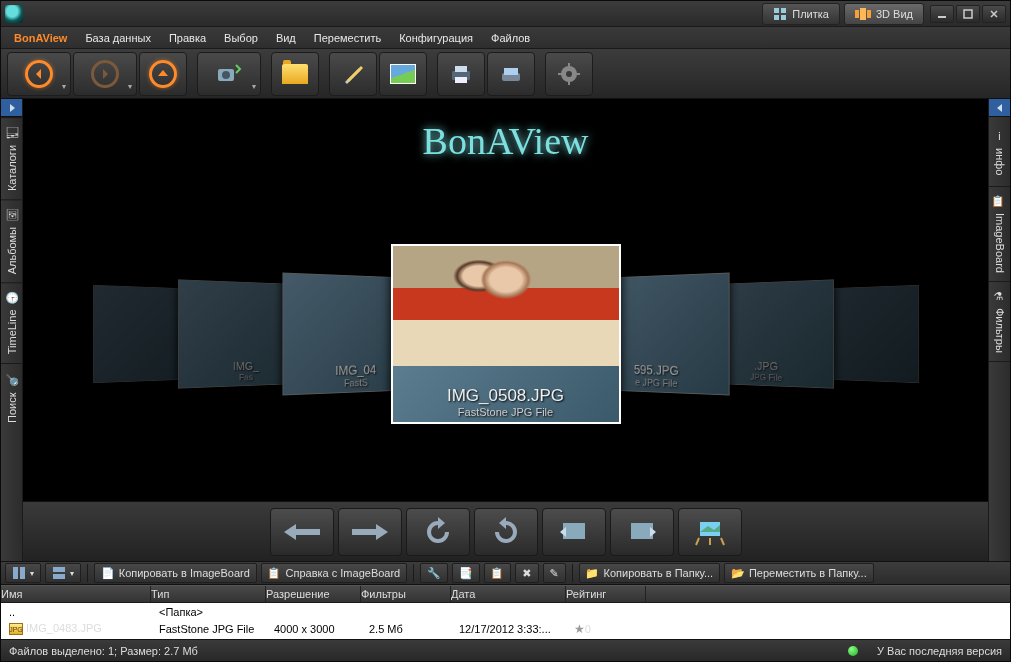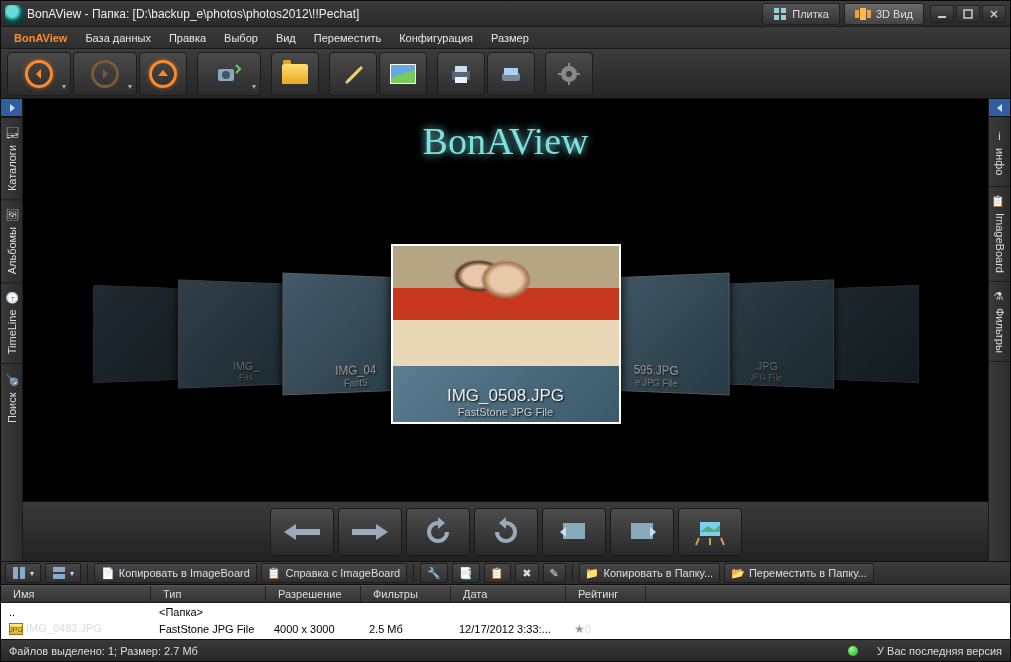--- a/index.html
+++ b/index.html
@@ -57,40 +57,39 @@
 .controls{height:60px;background:linear-gradient(#3a3a3a,#222);display:flex;align-items:center;justify-content:center;gap:4px;border-top:1px solid #111}
 .cbtn{width:64px;height:48px;background:linear-gradient(#4c4c4c,#2a2a2a);border:1px solid #1a1a1a;border-radius:4px;display:flex;align-items:center;justify-content:center;cursor:pointer}
 .cbtn svg{fill:#9ab}
 
 .actionbar{height:24px;background:linear-gradient(#3c3c3c,#2c2c2c);display:flex;align-items:center;padding:0 4px;gap:4px;border-top:1px solid #111;border-bottom:1px solid #111}
 .abtn{height:20px;padding:0 6px;display:flex;align-items:center;gap:4px;background:linear-gradient(#484848,#303030);border:1px solid #1e1e1e;border-radius:2px;cursor:pointer;font-size:10.5px}
 .asep{width:1px;height:18px;background:#1a1a1a;margin:0 2px}
 .aico{width:14px;height:14px}
 
 .filehdr{height:18px;background:linear-gradient(#4a4a4a,#333);display:flex;border-top:1px solid #555;border-bottom:1px solid #1a1a1a}
-.fh{padding:2px 12px;border-right:1px solid #222;color:#ddd;font-size:11px;display:flex;align-items:center}
+.fh{padding:2px 0;border-right:1px solid #222;color:#ddd;font-size:11px;display:flex;align-items:center}
 .filelist{background:#fff;color:#000;height:36px;overflow:auto}
 .frow{display:flex;height:17px;align-items:center}
 .fc{padding:0 8px;color:#000;font-size:11px;white-space:nowrap;overflow:hidden}
 .c-name{width:150px}.c-type{width:115px}.c-res{width:95px}.c-size{width:90px}.c-date{width:115px}.c-rate{width:80px}
 .statusbar{height:22px;background:linear-gradient(#3a3a3a,#282828);display:flex;align-items:center;padding:0 8px;border-top:1px solid #111}
 .statusbar .sr{margin-left:auto;display:flex;align-items:center;gap:19px}
 .greenball{width:10px;height:10px;border-radius:50%;background:radial-gradient(circle at 35% 30%,#8f8,#2a2)}
 .fileico{width:14px;height:12px;background:linear-gradient(#ffeb88,#e0b030);border:1px solid #a07010;font-size:7px;color:#604000;display:inline-flex;align-items:center;justify-content:center;margin-right:3px}
 .star{color:#999;font-size:12px}
 .foldico{width:18px;height:14px;background:linear-gradient(#ffe070,#e8a820);border-radius:2px 2px 0 0;position:relative}
 .foldico::before{content:"";position:absolute;top:-4px;left:1px;width:8px;height:4px;background:#e8a820;border-radius:2px 2px 0 0}
 .picico{width:22px;height:18px;background:linear-gradient(160deg,#6ad 0 50%,#7c5 50% 100%);border:1px solid #fff}
 </style>
 </head>
 <body>
 
 <div class="titlebar">
   <div class="appico"></div>
-  <div class="title">BonAView - Папка: [D:\backup_e\photos\photos2012\!!Pechat]</div>
   <div class="spacer"></div>
   <div class="tabbtn">
     <svg width="14" height="14">
         <rect x="1" y="1" width="5" height="5" fill="#9cd"></rect>
         <rect x="8" y="1" width="5" height="5" fill="#9cd"></rect>
         <rect x="1" y="8" width="5" height="5" fill="#9cd"></rect>
         <rect x="8" y="8" width="5" height="5" fill="#9cd"></rect>
       </svg>
     <span>Плитка</span>
   </div>
@@ -122,21 +121,21 @@
 </div>
 
 <div class="menubar">
   <div class="mi brand">BonAView</div>
   <div class="mi">База данных</div>
   <div class="mi">Правка</div>
   <div class="mi">Выбор</div>
   <div class="mi">Вид</div>
   <div class="mi">Переместить</div>
   <div class="mi">Конфигурация</div>
-  <div class="mi">Размер</div>
+  <div class="mi">Файлов</div>
 </div>
 
 <div class="toolbar">
   <div class="tbtn split">
       <div class="circ">
         <svg width="14" height="14" viewBox="0 0 14 14">
           <path d="M9 2L4 7l5 5z"></path>
         </svg>
       </div>
       <span class="chev">▾</span>

